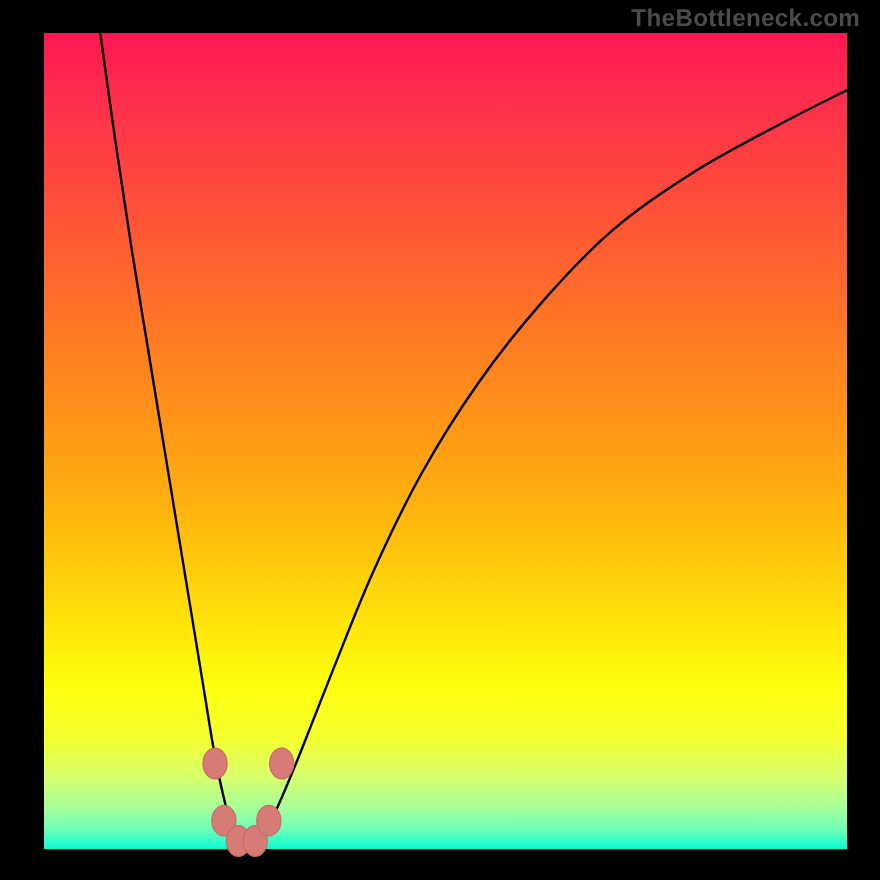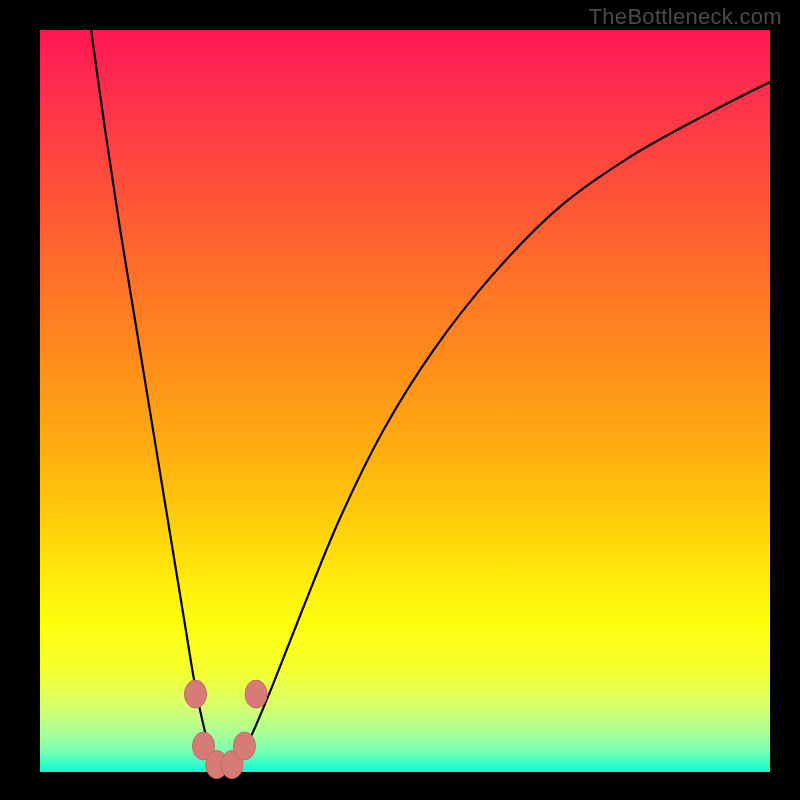--- a/index.html
+++ b/index.html
@@ -51,21 +51,21 @@
       #32ffca 99%,
       #0cf5d0 100%
     );
   }
   .watermark {
     position: absolute;
     top: 4px;
     right: 18px;
     color: #4b4b4b;
     font-size: 22px;
-    font-weight: 400;
+    font-weight: 700;
     letter-spacing: 0.3px;
     user-select: none;
   }
   svg.curve {
     position: absolute;
     left: 0;
     top: 0;
     width: 100%;
     height: 100%;
     overflow: visible;

